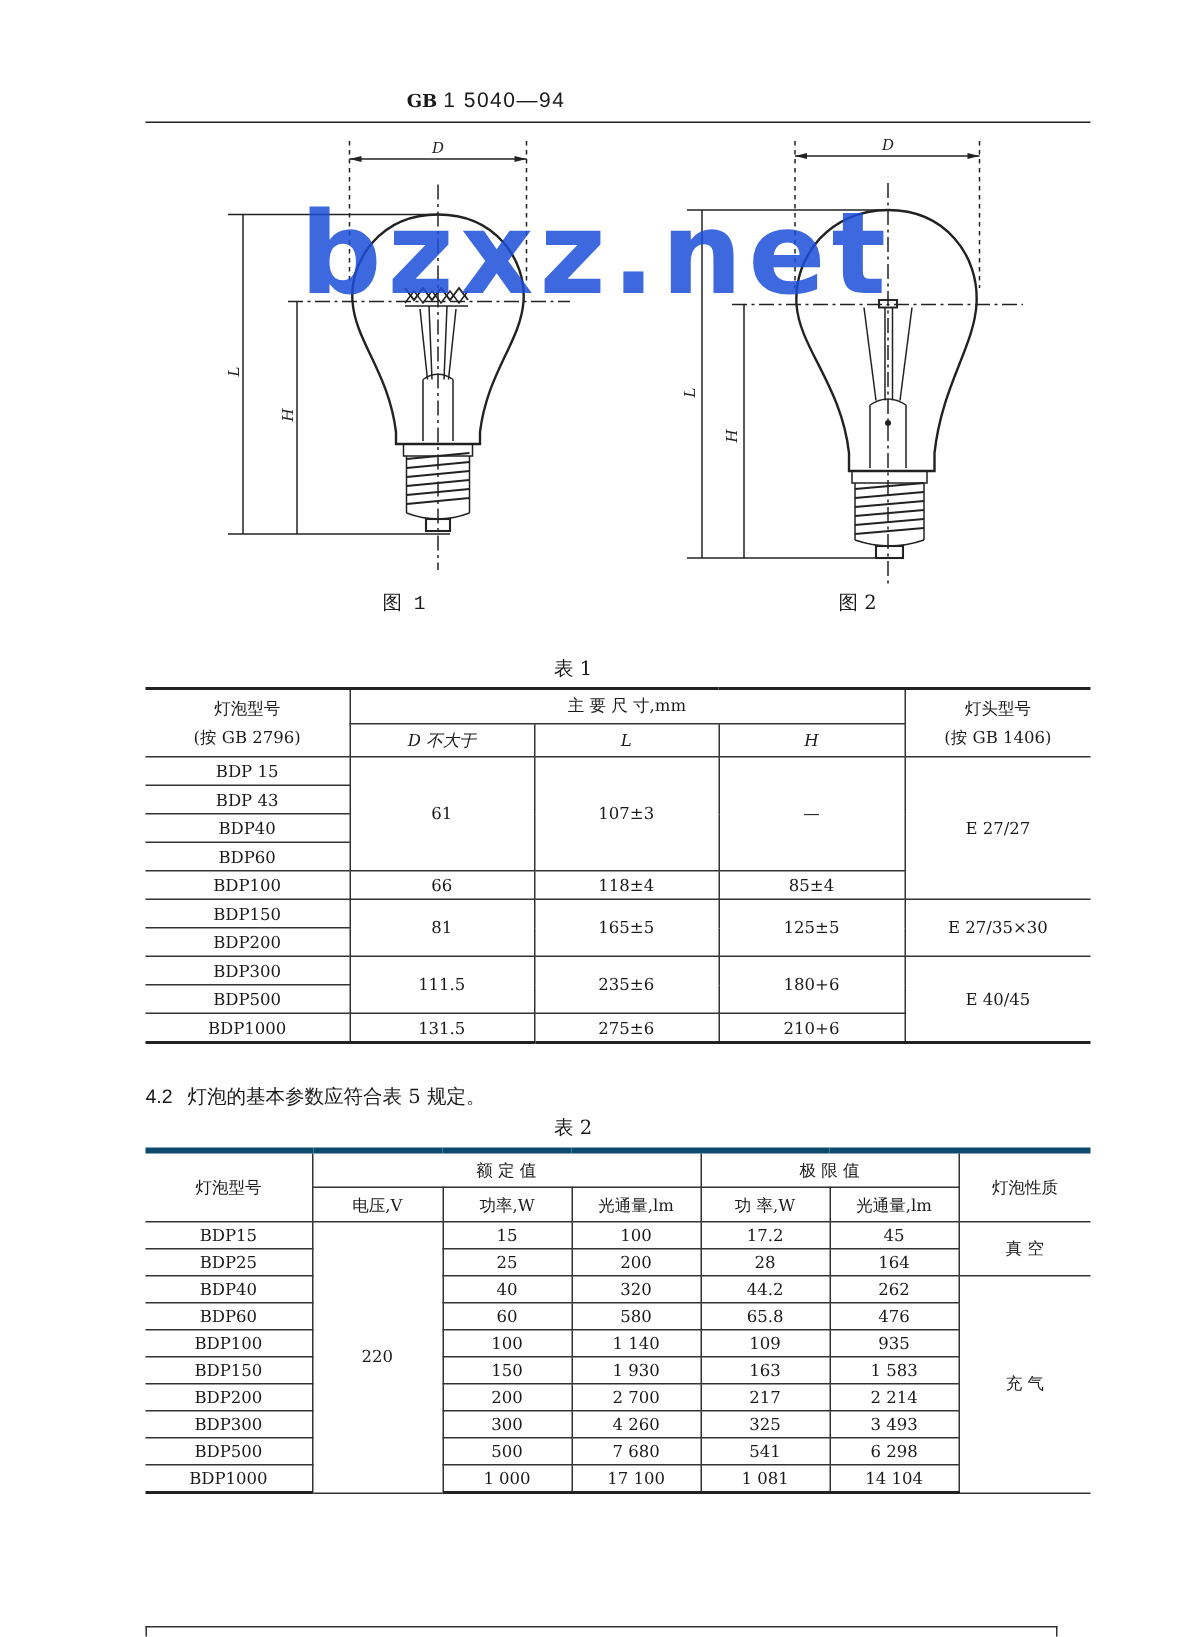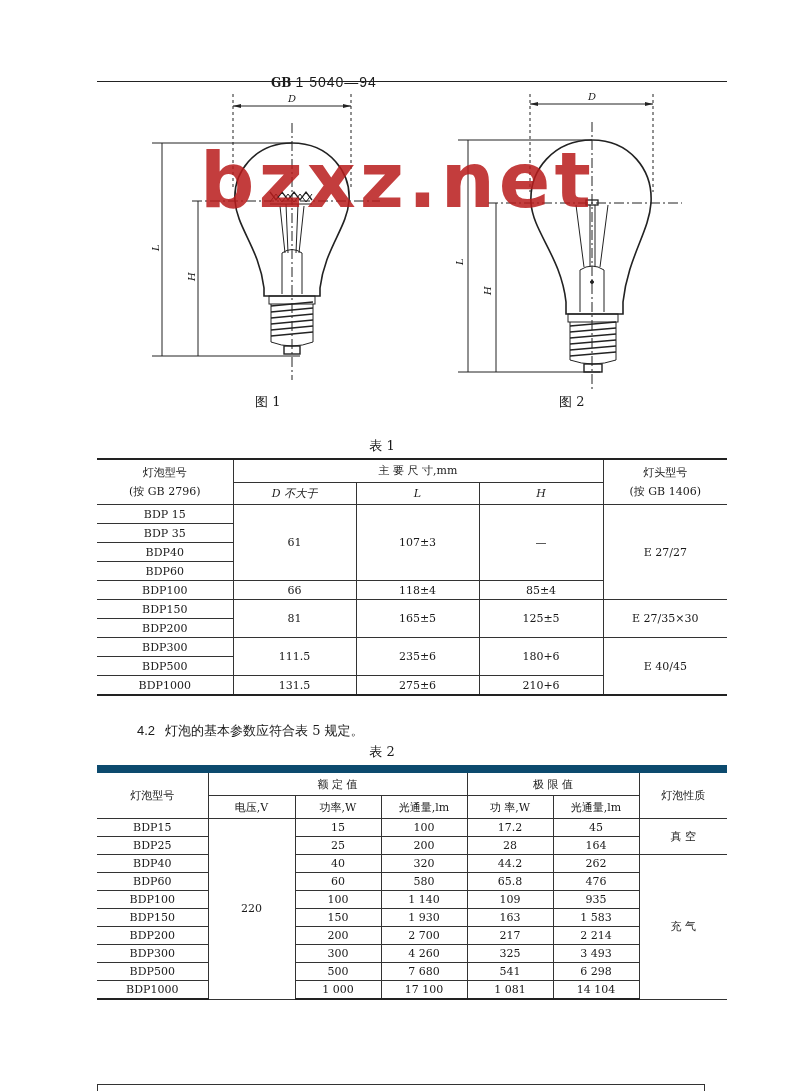--- a/index.html
+++ b/index.html
@@ -1,56 +1,56 @@
 <!DOCTYPE html>
 <html><head>
 <meta charset="utf-8">
 <style>
   html, body { margin: 0; padding: 0; background: #ffffff; }
   body { width: 800px; height: 1091px; position: relative; overflow: hidden;
          font-family: "DejaVu Serif", "Liberation Serif", serif; color: #1a1a1a; }
-  .header-code { position: absolute; top: 74px; left: 0; width: 648px; text-align: center;
+  .header-code { position: absolute; top: 58px; left: 0; width: 648px; text-align: center;
                  font-size: 14px; letter-spacing: 1px; font-family: "Liberation Sans", sans-serif; }
   .header-code b { font-family: "DejaVu Serif", serif; font-size: 12px; letter-spacing: 0; margin-right: 4px; }
   .header-rule { position: absolute; top: 81px; left: 97px; width: 630px; height: 0; border-top: 1.5px solid #222; }
 
   .figure { position: absolute; }
   .fig1 { left: 140px; top: 88px; width: 260px; height: 330px; }
   .fig2 { left: 450px; top: 82px; width: 240px; height: 340px; }
   .fig-caption { position: absolute; font-size: 13px; }
-  .fig1-caption { left: 255px; top: 393px; }
+  .fig1-caption { left: 255px; top: 393px; font-family: Liberation Mono, monospace; }
   .fig2-caption { left: 559px; top: 393px; text-align: right; }
 
-  .watermark { position: absolute; left: 200px; top: 136px; font-family: "DejaVu Sans", sans-serif;
-               font-weight: bold; font-size: 76px; color: #b91c1c; letter-spacing: 4px; opacity: 0.85;
+  .watermark { position: absolute; left: 200px; top: 124px; font-family: "DejaVu Sans", sans-serif;
+               font-weight: bold; font-size: 76px; color: #1d4ed8; letter-spacing: 4px; opacity: 0.85;
                pointer-events: none; }
 
   .table-title { position: absolute; width: 764px; text-align: center; font-size: 13px; left: 0; }
   .t1-title { top: 437px; }
   .t2-title { top: 743px; }
 
   table { border-collapse: collapse; position: absolute; font-size: 11px; table-layout: fixed; }
   td, th { border: 1px solid #333; text-align: center; vertical-align: middle; padding: 0; font-weight: normal; }
   table.t1 { left: 97px; top: 458px; width: 630px; }
   table.t1 { border-top: 2px solid #222; border-bottom: 2px solid #222; }
   table.t1 td, table.t1 th { height: 18px; }
   table.t1 tr:first-child th, table.t1 tr:first-child td { border-top: 2px solid #222; }
   table.t1 tr:last-child td { border-bottom: 2px solid #222; }
   table.t1 td:first-child, table.t1 th:first-child { border-left: none; }
   table.t1 td:last-child, table.t1 th:last-child { border-right: none; }
 
   table.t2 { left: 97px; top: 765px; width: 630px; }
   table.t2 td, table.t2 th { height: 17px; }
-  table.t2 tr:first-child th { border-top: 8px solid #0c4a6e; }
+  table.t2 tr:first-child th { border-top: 4px solid #0c4a6e; }
   table.t2 tr:last-child td { border-bottom: 2px solid #222; }
   table.t2 td:first-child, table.t2 th:first-child { border-left: none; }
   table.t2 td:last-child, table.t2 th:last-child { border-right: none; }
 
   .section-line { position: absolute; left: 97px; top: 722px; font-size: 13px; }
-  .section-line .num { font-family: "Liberation Sans", sans-serif; margin-right: 10px; margin-left: 40px; }
+  .section-line .num { font-family: "Liberation Sans", sans-serif; margin-right: 10px; }
 
   .bottom-box { position: absolute; left: 97px; top: 1084px; width: 606px; height: 20px;
                 border: 1.5px solid #333; border-bottom: none; }
   .ital { font-style: italic; }
 </style>
 </head>
 <body>
 
 <div class="header-code">
   <b>GB</b><span>1 5040—94</span>
@@ -170,21 +170,21 @@
     <th class="ital">H</th>
   </tr>
   <tr>
     <td>BDP 15</td>
     <td rowspan="4">61</td>
     <td rowspan="4">107±3</td>
     <td rowspan="4">—</td>
     <td rowspan="5">E 27/27</td>
   </tr>
   <tr>
-        <td>BDP 35</td>
+        <td>BDP 43</td>
       </tr>
   <tr>
         <td>BDP40</td>
       </tr>
   <tr>
         <td>BDP60</td>
       </tr>
   <tr>
     <td>BDP100</td>
     <td>66</td>

